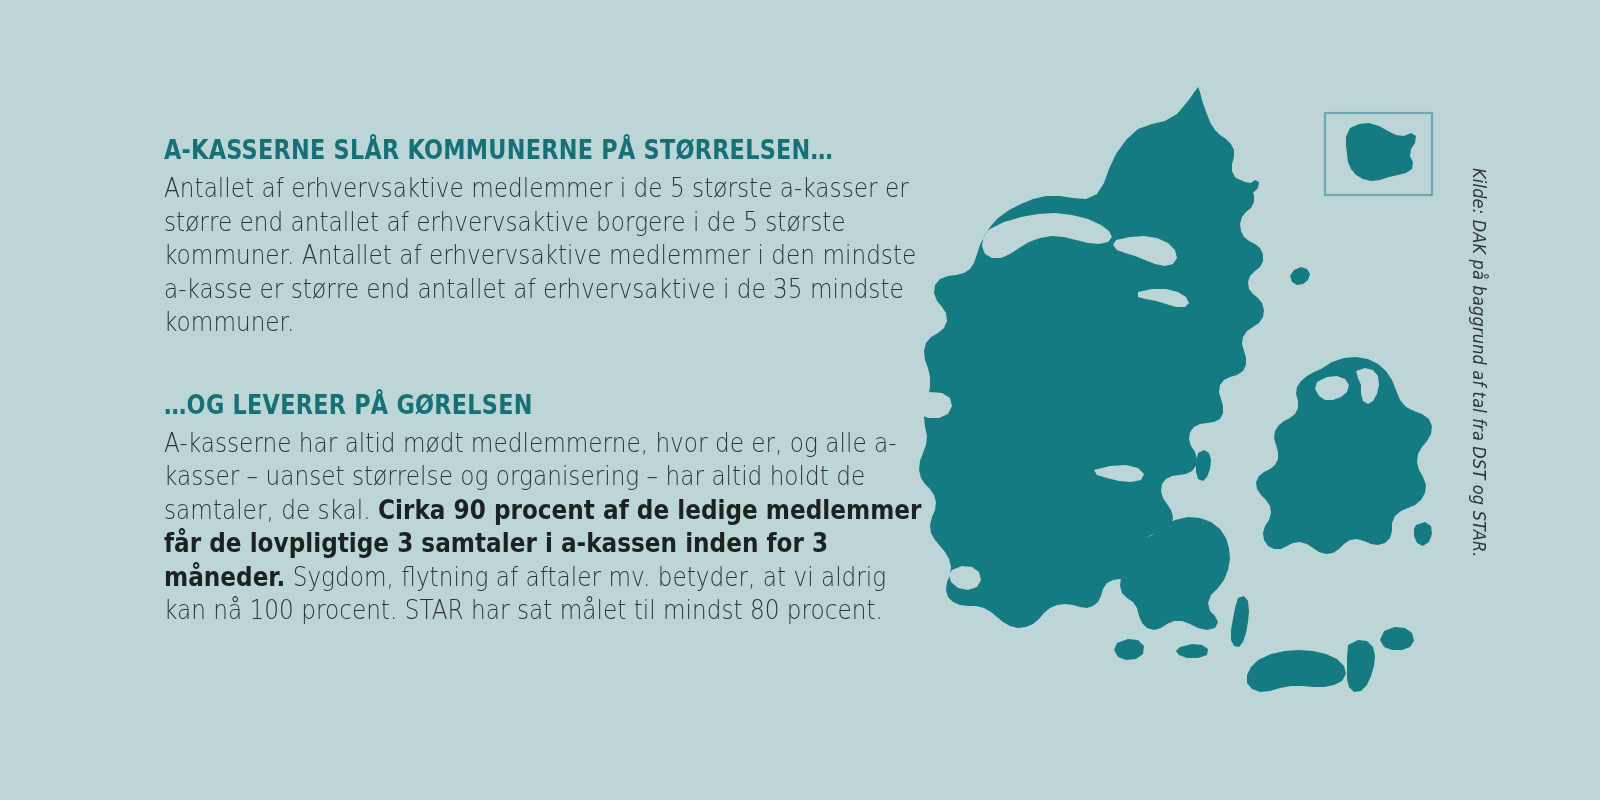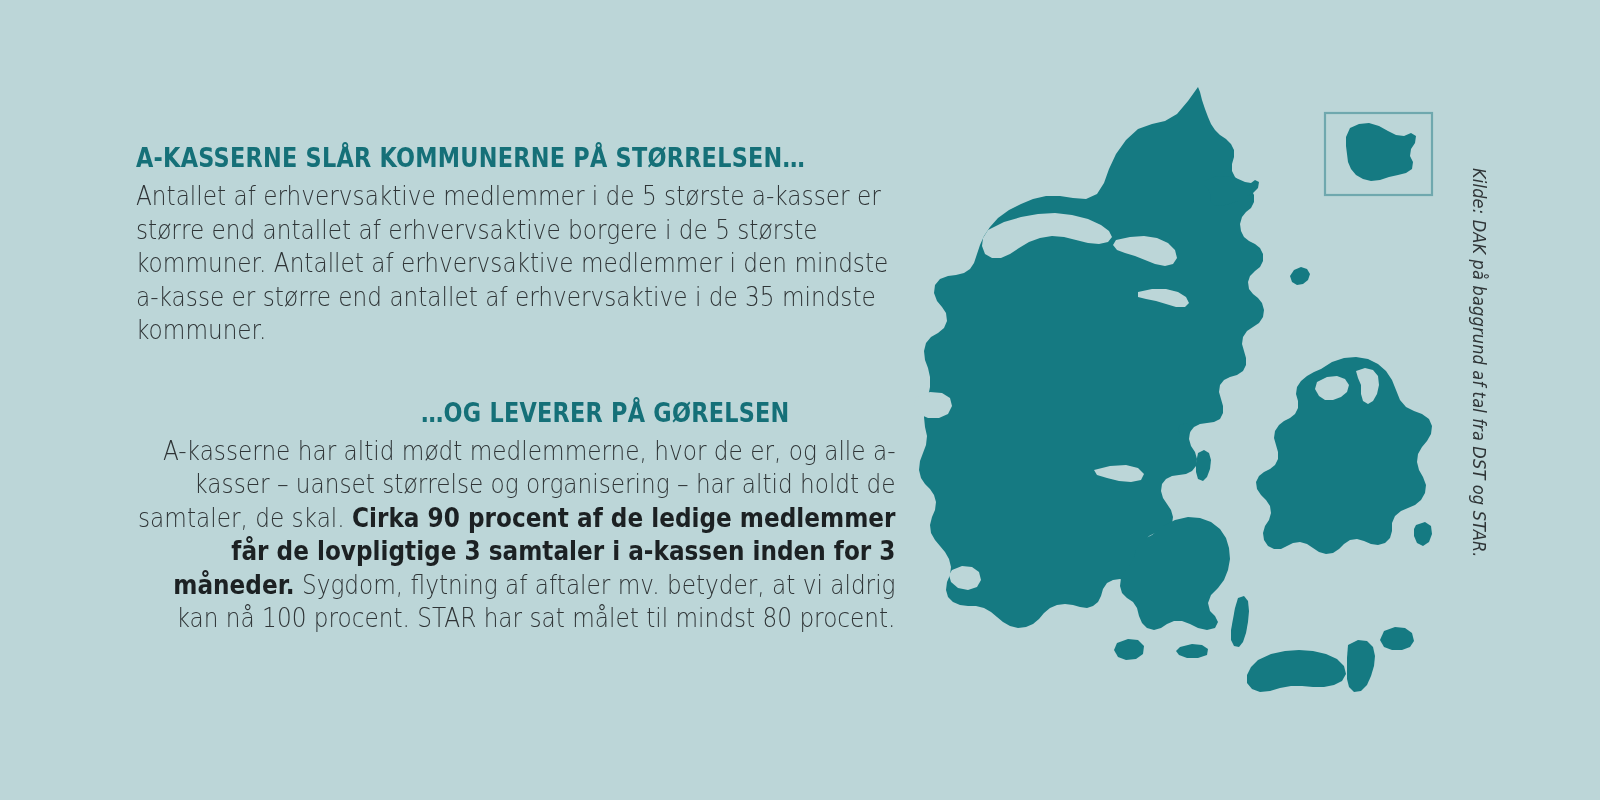--- a/index.html
+++ b/index.html
@@ -16,24 +16,23 @@
   }
   #infographic {
     position: absolute;
     inset: 0;
     background: #bcd6d8;
   }
 
   
   .text-column {
     position: absolute;
-    left: 136px;
+    left: 164px;
     top: 136px;
     width: 760px;
-    margin-top: 8px;
   }
 
   .section-heading {
     color: #157078;
     font-family: "DejaVu Sans", sans-serif;
     font-weight: bold;
     font-size: 26px;
     letter-spacing: 0.3px;
     line-height: 1.12;
     margin: 0 0 6px 0;
@@ -56,21 +55,20 @@
   .body-copy .strong {
     font-weight: bold;
     color: #1c2123;
   }
 
   .section-block + .section-block {
     margin-top: 52px;
   }
   .section-block-2 {
     margin-top: 56px;
-    text-align: right;
   }
 
   
   .source-credit {
     position: absolute;
     left: 1489px;
     top: 168px;
     color: #2f3537;
     font-family: "DejaVu Sans", sans-serif;
     font-style: italic;

